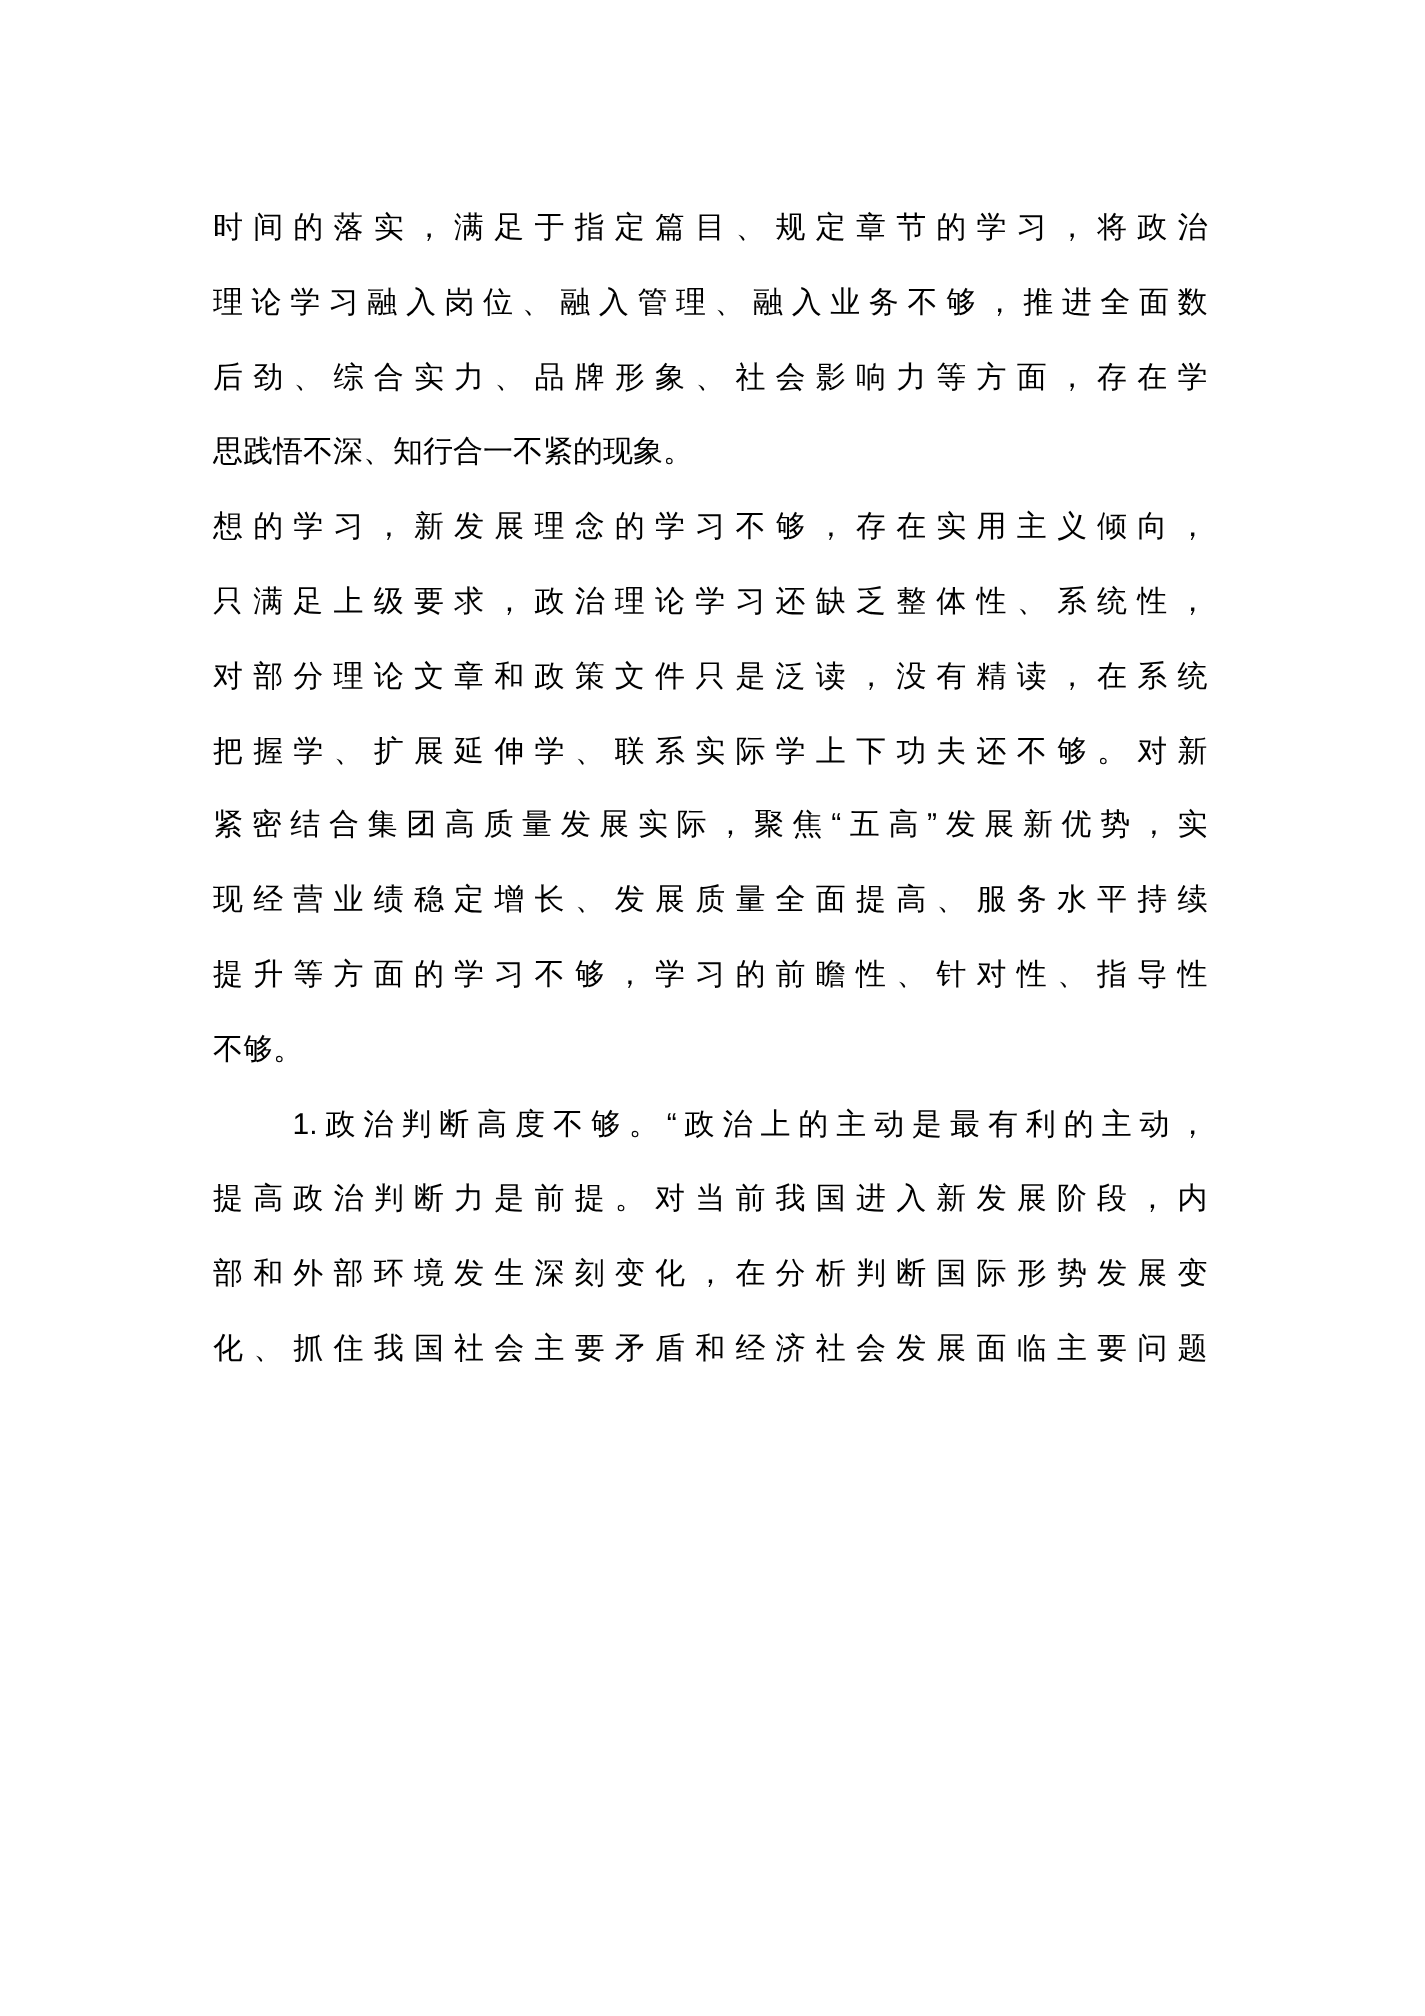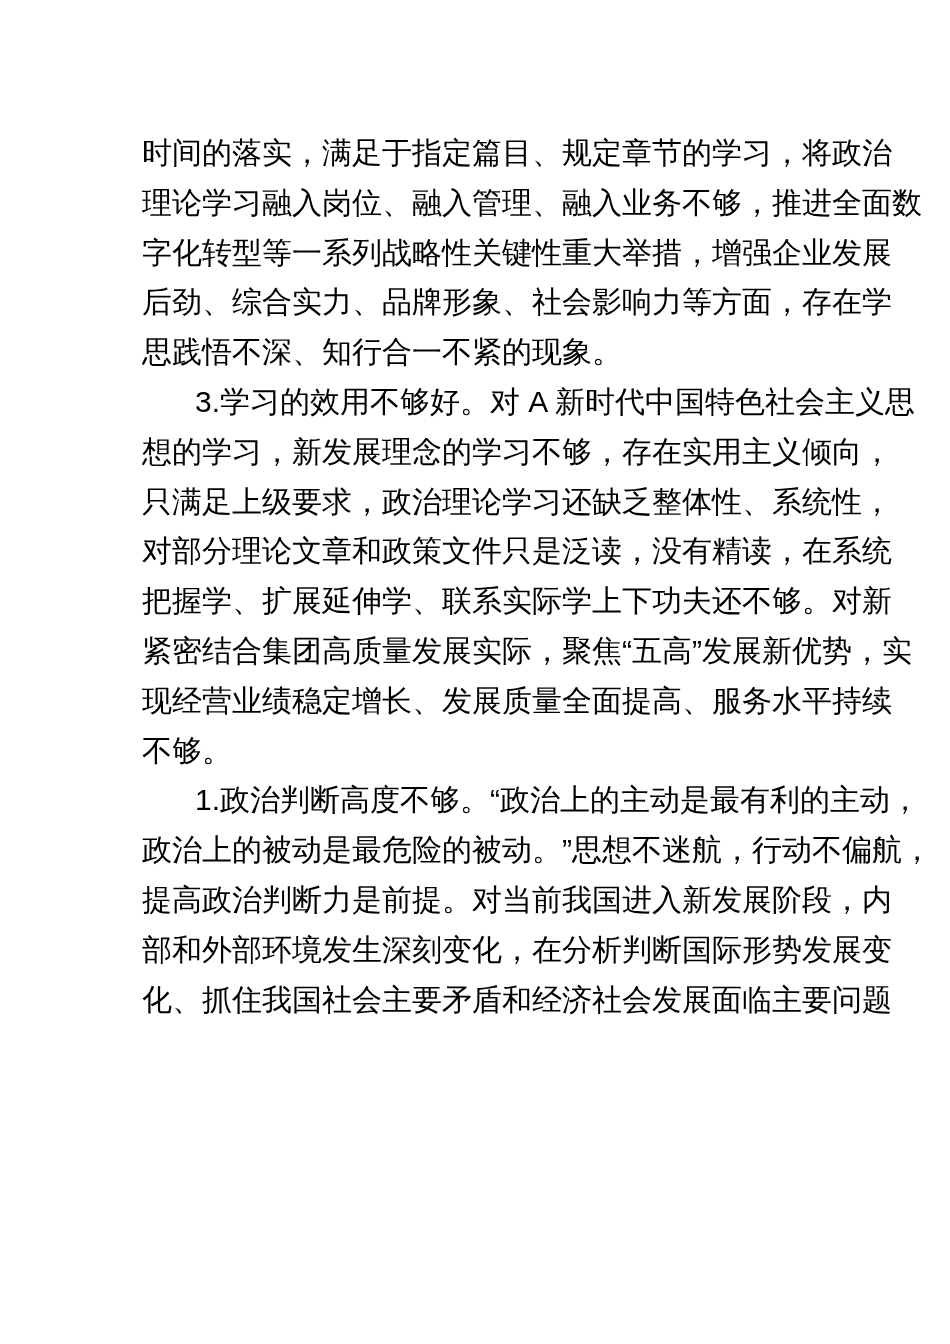--- a/index.html
+++ b/index.html
@@ -13,21 +13,21 @@
     width: 950px;
     height: 1344px;
     background: #ffffff;
     overflow: hidden;
     box-sizing: border-box;
     padding: 128px 145px 0 142px;
   }
   .doc-body {
     width: 663px;
     color: #000000;
-    font-size: 30px;
+    font-size: 20px;
     font-family: "Liberation Sans", sans-serif;
   }
   .paragraph { margin: 0; padding: 0; }
   .line {
     height: 49.8px;
     line-height: 49.8px;
     white-space: nowrap;
     text-align: justify;
     -moz-text-align-last: justify;
     text-align-last: justify;
@@ -41,35 +41,33 @@
   .line.indent { text-indent: 53px; }
 </style>
 </head>
 <body>
 
 <div class="page">
   <div class="doc-body" style="color: rgb(0, 0, 0);">
       <div class="paragraph">
         <div class="line">时间的落实，满足于指定篇目、规定章节的学习，将政治</div>
         <div class="line">理论学习融入岗位、融入管理、融入业务不够，推进全面数</div>
-        <div class="line">字化转型等一系列战略性关键性重大举措，增强企业发展</div>
         <div class="line">后劲、综合实力、品牌形象、社会影响力等方面，存在学</div>
         <div class="line last">思践悟不深、知行合一不紧的现象。</div>
       </div>
       <div class="paragraph">
-        <div class="line indent">3.学习的效用不够好。对 A 新时代中国特色社会主义思</div>
         <div class="line">想的学习，新发展理念的学习不够，存在实用主义倾向，</div>
         <div class="line">只满足上级要求，政治理论学习还缺乏整体性、系统性，</div>
         <div class="line">对部分理论文章和政策文件只是泛读，没有精读，在系统</div>
         <div class="line">把握学、扩展延伸学、联系实际学上下功夫还不够。对新</div>
         <div class="line">紧密结合集团高质量发展实际，聚焦“五高”发展新优势，实</div>
         <div class="line">现经营业绩稳定增长、发展质量全面提高、服务水平持续</div>
+        <div class="line">提升等方面的学习不够，学习的前瞻性、针对性、指导性</div>
         <div class="line last">不够。</div>
       </div>
       <div class="paragraph">
         <div class="line indent">1.政治判断高度不够。“政治上的主动是最有利的主动，</div>
-        <div class="line">政治上的被动是最危险的被动。”思想不迷航，行动不偏航，</div>
         <div class="line">提高政治判断力是前提。对当前我国进入新发展阶段，内</div>
         <div class="line">部和外部环境发生深刻变化，在分析判断国际形势发展变</div>
         <div class="line">化、抓住我国社会主要矛盾和经济社会发展面临主要问题</div>
       </div>
     </div>
 </div>
 
 </body></html>

